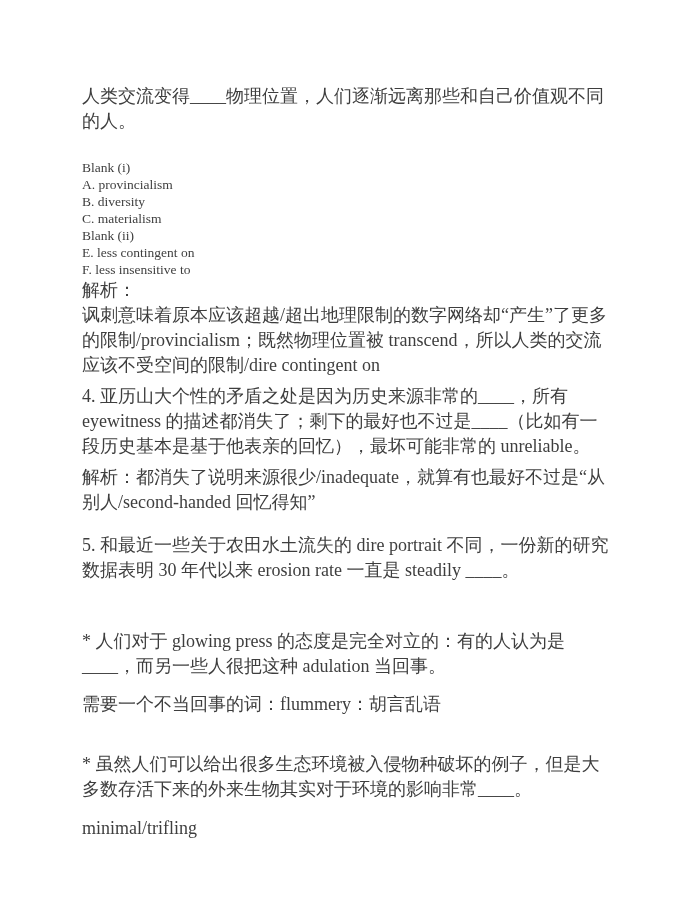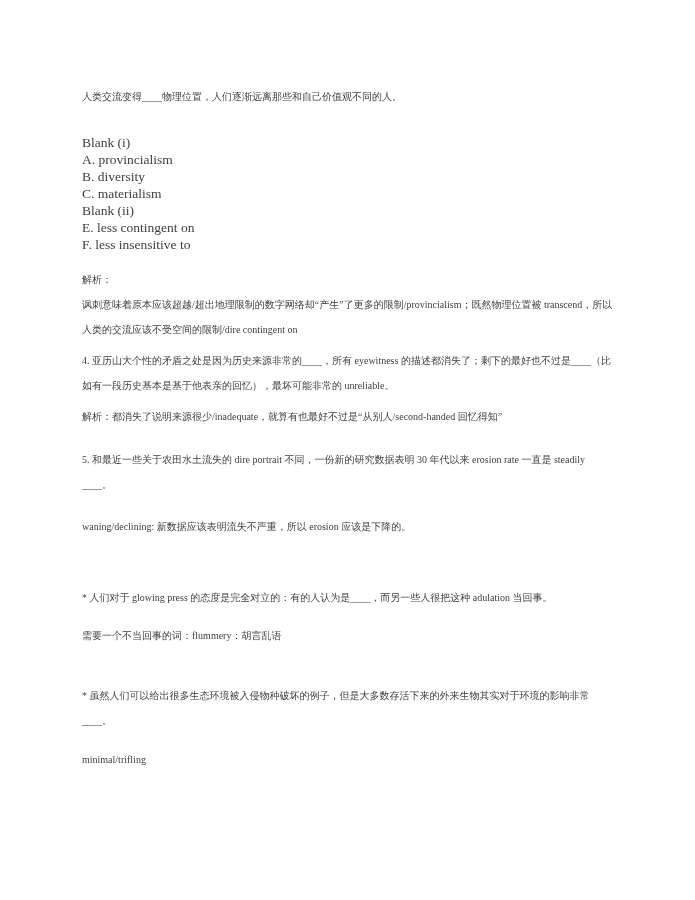--- a/index.html
+++ b/index.html
@@ -13,38 +13,38 @@
     font-family: "Liberation Serif", "DejaVu Serif", serif;
     color: #3e3e3e;
   }
   .content {
     position: absolute;
     left: 82px;
     top: 84px;
     width: 533px;
   }
   .para {
-    font-size: 10px;
+    font-size: 18px;
     line-height: 25px;
     text-align: left;
     word-break: break-word;
   }
   .options {
     display: flex;
     margin-top: 25px;
     flex-direction: column;
   }
   .opt-col-1 { width: 123px; }
   .opt-col-2 { flex: 1; }
   .opt-line {
     font-size: 13.5px;
     line-height: 17px;
     white-space: nowrap;
   }
-  .analysis-label { margin-top: 14px; }
+  .analysis-label { }
   .q3-analysis   { margin-top: 0; }
   .q4-stem       { margin-top: 6px; }
   .q4-analysis   { margin-top: 6px; }
   .q5-stem       { margin-top: 18px; }
   .q5-analysis   { margin-top: 17px; }
   .q6-stem       { margin-top: 46px; }
   .q6-analysis   { margin-top: 13px; }
   .q7-stem       { margin-top: 35px; }
   .q7-analysis   { margin-top: 14px; }
 </style>
@@ -75,21 +75,20 @@
       <p class="para q3-analysis">讽刺意味着原本应该超越/超出地理限制的数字网络却“产生”了更多的限制/provincialism；既然物理位置被 transcend，所以人类的交流应该不受空间的限制/dire contingent on</p>
     </section>
 
     <section>
       <p class="para q4-stem">4. 亚历山大个性的矛盾之处是因为历史来源非常的____，所有 eyewitness 的描述都消失了；剩下的最好也不过是____（比如有一段历史基本是基于他表亲的回忆），最坏可能非常的 unreliable。</p>
       <p class="para q4-analysis">解析：都消失了说明来源很少/inadequate，就算有也最好不过是“从别人/second-handed 回忆得知”</p>
     </section>
 
     <section>
       <p class="para q5-stem">5. 和最近一些关于农田水土流失的 dire portrait 不同，一份新的研究数据表明 30 年代以来 erosion rate 一直是 steadily ____。</p>
-      <p class="para q5-analysis">waning/declining: 新数据应该表明流失不严重，所以 erosion 应该是下降的。</p>
     </section>
 
     <section>
       <p class="para q6-stem">* 人们对于 glowing press 的态度是完全对立的：有的人认为是____，而另一些人很把这种 adulation 当回事。</p>
       <p class="para q6-analysis">需要一个不当回事的词：flummery：胡言乱语</p>
     </section>
 
     <section>
       <p class="para q7-stem">* 虽然人们可以给出很多生态环境被入侵物种破坏的例子，但是大多数存活下来的外来生物其实对于环境的影响非常____。</p>
       <p class="para q7-analysis">minimal/trifling</p>

